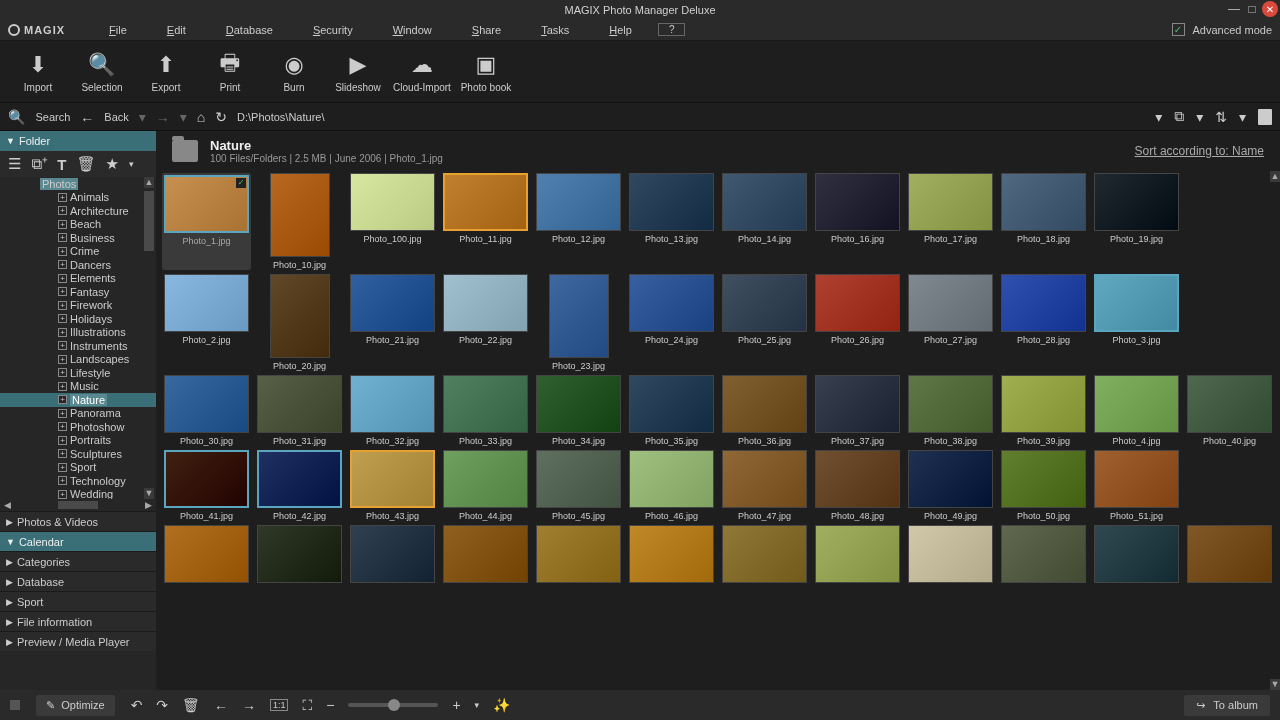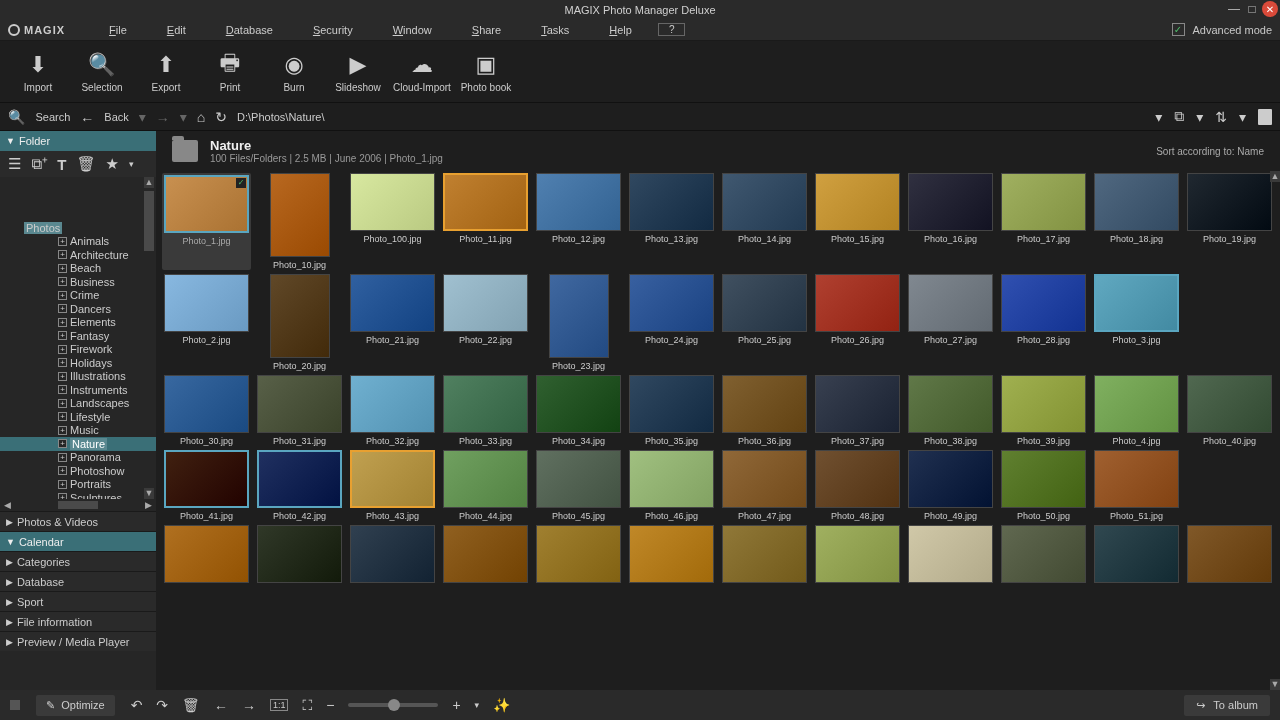--- a/index.html
+++ b/index.html
@@ -32,39 +32,39 @@
 .nav-right { margin-left: auto; display: flex; gap: 12px; align-items: center; }
 
 .workspace { display: flex; height: 559px; }
 .sidebar { width: 176px; background: #262626; display: flex; flex-direction: column; }
 .panel-hdr { height: 20px; background: #3a6f77; color: #eee; display: flex; align-items: center; padding: 0 6px; font-size: 11px; }
 .panel-hdr.dark { background: #2a2a2a; color: #ccc; }
 .panel-hdr .caret { margin-right: 4px; font-size: 9px; }
 .tree-tools { height: 26px; background: #2a2a2a; display: flex; align-items: center; gap: 10px; padding: 0 8px; font-size: 15px; color: #ccc; }
 .tree { flex: 0 0 322px; overflow: hidden; position: relative; background: #262626; font-size: 11px; }
 .tree-row { height: 13.5px; display: flex; align-items: center; padding-left: 70px; color: #ccc; white-space: nowrap; }
-.tree-row.lv0 { padding-left: 24px; margin-top: 44px; }
+.tree-row.lv0 { padding-left: 40px; }
 .tree-row.selected { background: #3a6f77; color: #fff; }
 .tree-row .plus { position: absolute; left: 58px; width: 9px; height: 9px; border: 1px solid #888; background: #262626; font-size: 8px; line-height: 7px; text-align: center; color: #ccc; }
 .tree-scroll { position: absolute; right: 2px; top: 0; width: 10px; height: 100%; }
 .tree-scroll .arrow { height: 11px; background: #3a3a3a; color: #aaa; text-align: center; font-size: 9px; line-height: 11px; }
 .tree-scroll .thumb { position: absolute; top: 14px; width: 10px; height: 60px; background: #4a4a4a; }
 .tree-hscroll { height: 12px; display: flex; align-items: center; justify-content: space-between; padding: 0 4px; background: #262626; color: #aaa; font-size: 9px; }
 
 .side-panels { display: flex; flex-direction: column; }
 .side-panels .panel-hdr { cursor: pointer; border-top: 1px solid #1a1a1a; }
 .side-panels .panel-hdr.active { background: #3a6f77; }
 
 .main { flex: 1; background: #1e1e1e; display: flex; flex-direction: column; position: relative; }
 .main-hdr { height: 40px; display: flex; align-items: center; padding: 6px 16px; gap: 12px; color: #ccc; }
 .folder-ico { width: 26px; height: 22px; background: #888; border-radius: 2px; position: relative; }
 .folder-ico::before { content: ""; position: absolute; top: -4px; left: 0; width: 12px; height: 4px; background: #888; border-radius: 2px 2px 0 0; }
 .main-hdr .title { font-size: 13px; font-weight: 600; color: #eee; }
 .main-hdr .meta { font-size: 10px; color: #999; }
-.sort-lbl { margin-left: auto; font-size: 10px; color: #aaa; }
+.sort-lbl { margin-left: auto; font-size: 12px; color: #aaa; text-decoration: underline; }
 
 .grid { flex: 1; overflow: hidden; padding: 2px 6px 0 6px; position: relative; }
 .grid-row { display: flex; gap: 4px; margin-bottom: 4px; }
 .thumb-cell { width: 89px; display: flex; flex-direction: column; align-items: center; }
 .thumb-img { width: 85px; height: 58px; border: 1px solid #444; position: relative; }
 .thumb-img.tall { height: 84px; width: 60px; }
 .thumb-img.sel { border: 2px solid #5aa6c0; }
 .thumb-img.hl { border: 2px solid #e8a030; }
 .thumb-img .chk { position: absolute; right: 1px; top: 1px; width: 10px; height: 10px; background: #222; color: #4fbf6a; font-size: 8px; text-align: center; line-height: 10px; }
 .thumb-name { font-size: 9px; color: #ccc; margin-top: 3px; text-align: center; white-space: nowrap; }
@@ -355,24 +355,20 @@
             <div class="thumb-img" style="background:linear-gradient(135deg,#5080b0 0%,#326292 100%)"></div>
             <div class="thumb-name">Photo_12.jpg</div>
           </div>
           <div class="thumb-cell">
             <div class="thumb-img" style="background:linear-gradient(135deg,#304860 0%,#122a42 100%)"></div>
             <div class="thumb-name">Photo_13.jpg</div>
           </div>
           <div class="thumb-cell">
             <div class="thumb-img" style="background:linear-gradient(135deg,#405870 0%,#223a52 100%)"></div>
             <div class="thumb-name">Photo_14.jpg</div>
-          </div>
-          <div class="thumb-cell">
-            <div class="thumb-img" style="background:linear-gradient(135deg,#d0a040 0%,#b28222 100%)"></div>
-            <div class="thumb-name">Photo_15.jpg</div>
           </div>
           <div class="thumb-cell">
             <div class="thumb-img" style="background:linear-gradient(135deg,#303040 0%,#121222 100%)"></div>
             <div class="thumb-name">Photo_16.jpg</div>
           </div>
           <div class="thumb-cell">
             <div class="thumb-img" style="background:linear-gradient(135deg,#a0b060 0%,#829242 100%)"></div>
             <div class="thumb-name">Photo_17.jpg</div>
           </div>
           <div class="thumb-cell">

